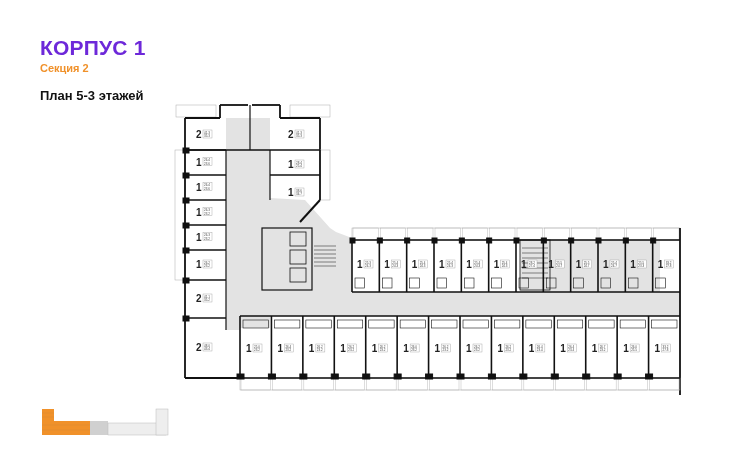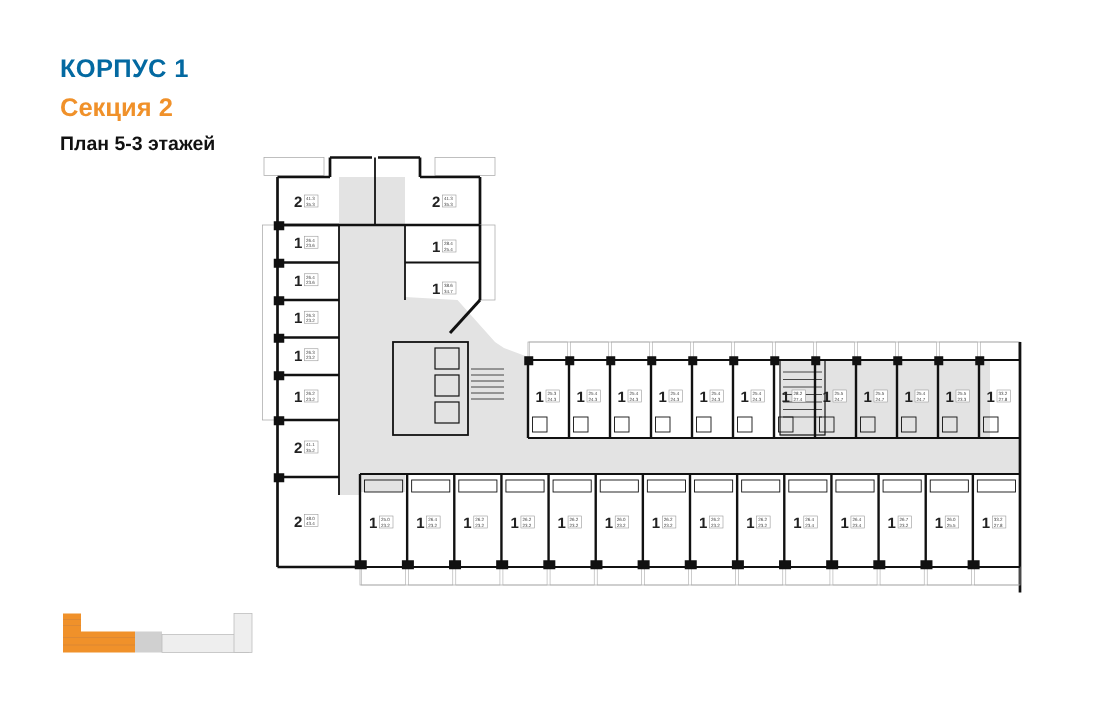--- a/index.html
+++ b/index.html
@@ -1,18 +1,18 @@
 <!DOCTYPE html>
 <html><head>
 <meta charset="utf-8">
 <style>
   html, body { margin:0; padding:0; background:#ffffff; }
   body { width:740px; height:472px; position:relative; overflow:hidden; font-family:"Liberation Sans", sans-serif; }
-  .title1 { position:absolute; left:40px; top:36px; font-size:17px; font-weight:bold; color:#0369a1; letter-spacing:0.2px; }
-  .title2 { position:absolute; left:40px; top:62px; font-size:17px; font-weight:bold; color:#f0912a; }
+  .title1 { position:absolute; left:40px; top:36px; font-size:21px; font-weight:bold; color:#6d28d9; letter-spacing:0.2px; }
+  .title2 { position:absolute; left:40px; top:62px; font-size:11px; font-weight:bold; color:#f0912a; }
   .title3 { position:absolute; left:40px; top:88px; font-size:13px; font-weight:bold; color:#111; }
   .plan { position:absolute; left:0; top:0; width:740px; height:472px; }
   .minimap { position:absolute; left:40px; top:405px; width:140px; height:36px; }
   .apt-num { font-family:"Liberation Sans", sans-serif; font-size:10px; font-weight:bold; fill:#222; }
   .apt-area { font-family:"Liberation Sans", sans-serif; font-size:3px; fill:#444; }
 </style>
 </head>
 <body>
 
 <div class="title1">КОРПУС 1</div>

